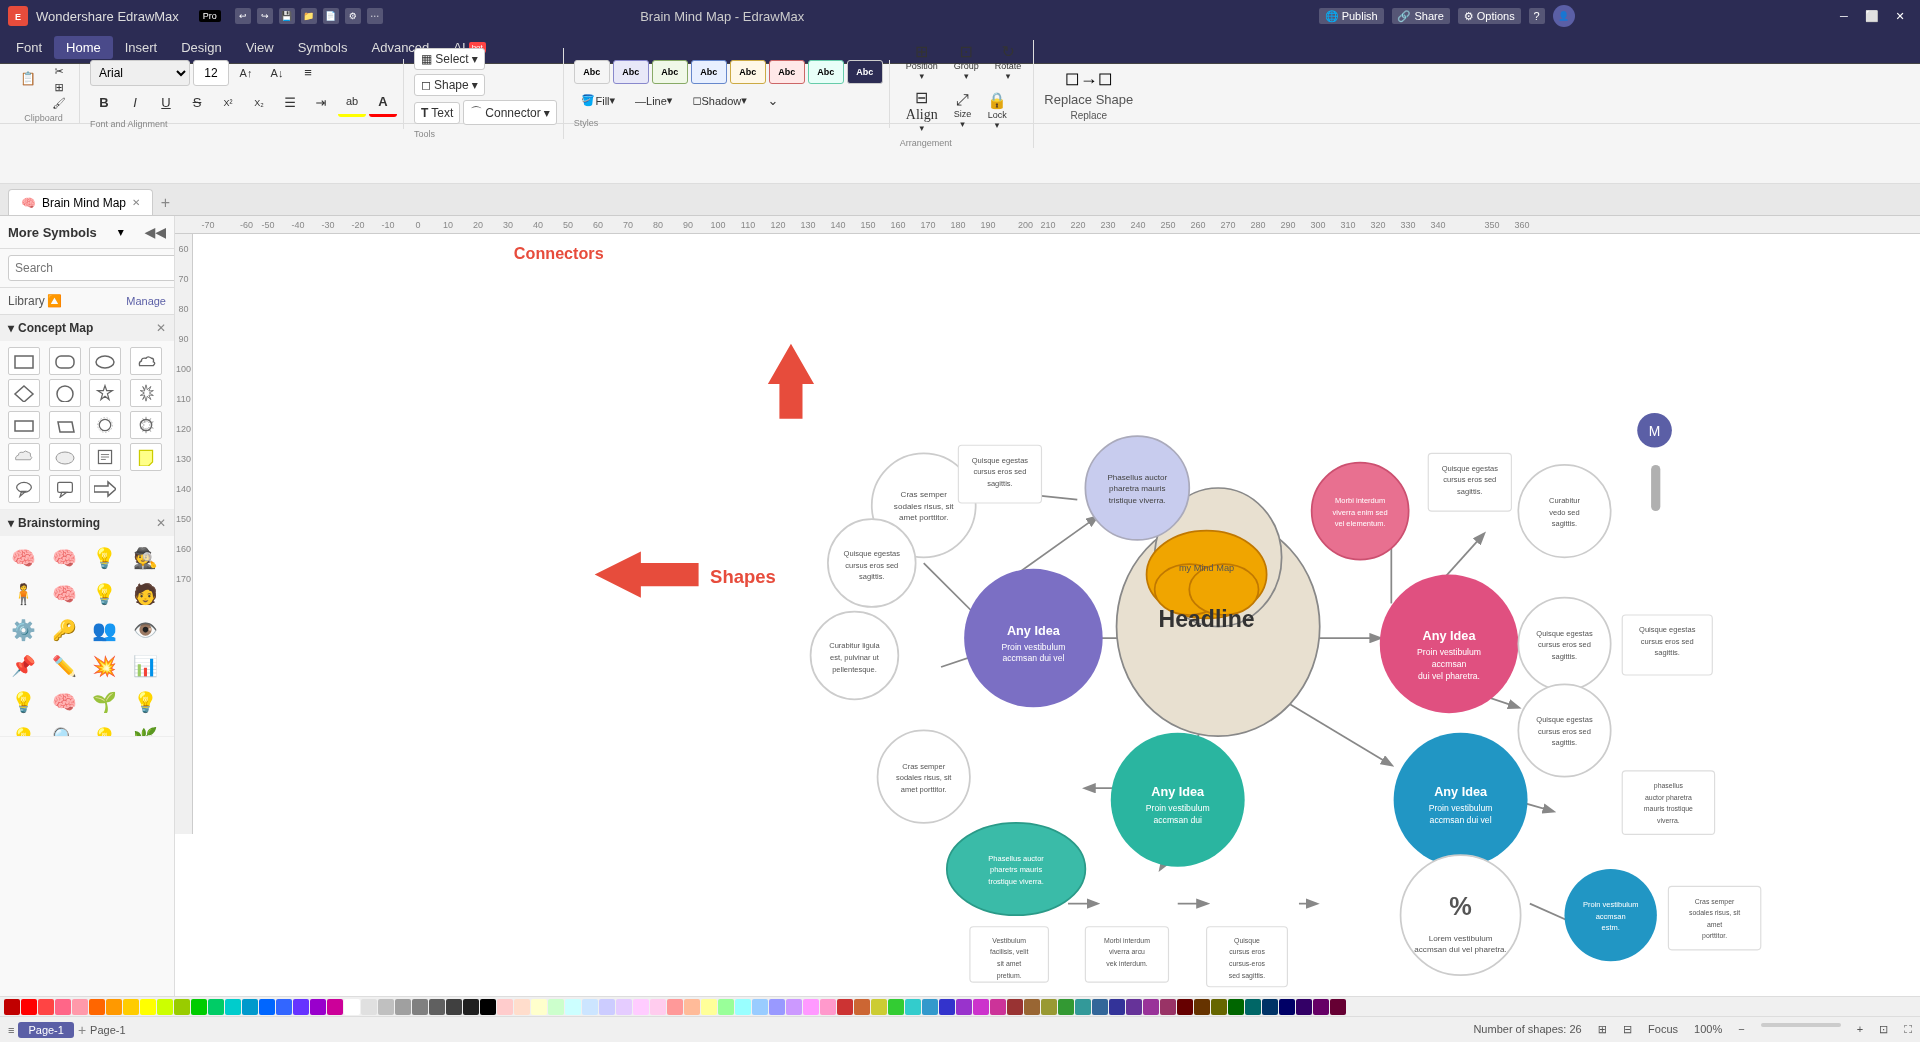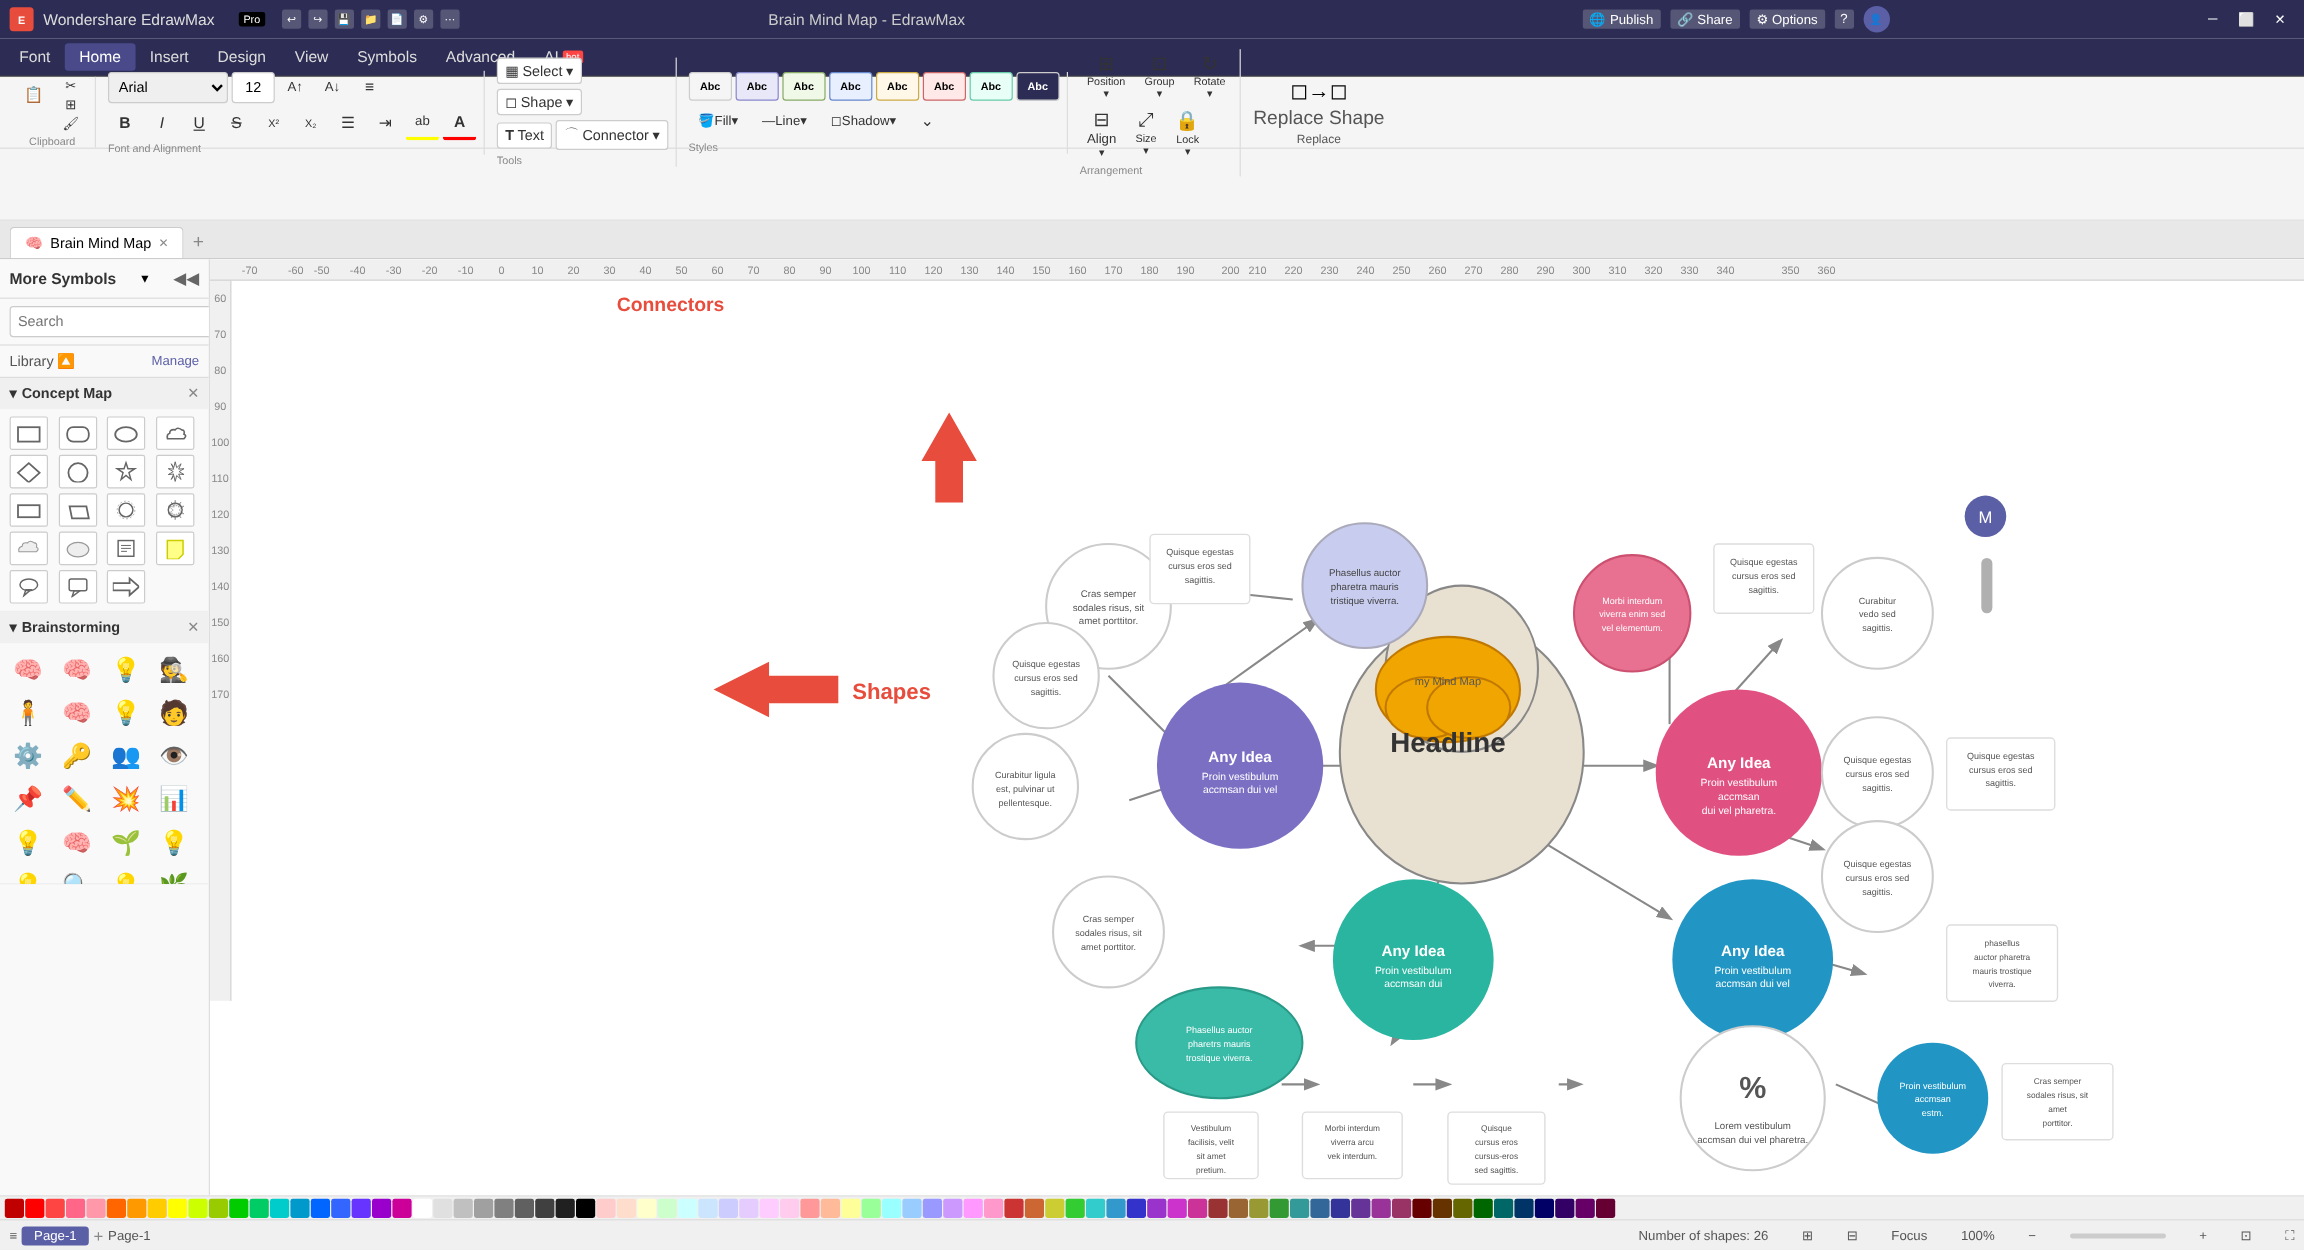--- a/index.html
+++ b/index.html
@@ -225,21 +225,21 @@
       display: flex;
       align-items: center;
       padding: 0 8px;
       font-size: 11px;
       color: #555;
       gap: 8px;
     }
     #statusbar .page-nav { display: flex; align-items: center; gap: 4px; }
     #statusbar .page-tab { padding: 2px 10px; background: #5b5fa6; color: white; border-radius: 3px; font-size: 11px; }
     #statusbar .add-page { font-size: 14px; cursor: pointer; color: #888; }
-    #statusbar .status-right { margin-left: auto; display: flex; align-items: center; gap: 28px; }
+    #statusbar .status-right { margin-left: auto; display: flex; align-items: flex-start; gap: 16px; }
 
     
     #colorpalette {
       height: 20px;
       background: #f0f0f0;
       border-top: 1px solid #ddd;
       display: flex;
       align-items: center;
       padding: 0 4px;
       gap: 1px;
@@ -437,40 +437,40 @@
         </div>
         <div class="arrange-btn">
           <span class="icon">↻</span>
           <span style="font-size:9px;">Rotate</span>
           <span style="font-size:9px;">▾</span>
         </div>
       </div>
       <div style="display:flex;gap:4px;">
         <div class="arrange-btn">
           <span class="icon">⊟</span>
-          <span style="font-size:11px;">Align</span>
+          <span style="font-size:14px;font-family:Liberation Serif, serif;">Align</span>
           <span style="font-size:9px;">▾</span>
         </div>
         <div class="arrange-btn">
           <span class="icon">⤢</span>
           <span style="font-size:9px;">Size</span>
           <span style="font-size:9px;">▾</span>
         </div>
         <div class="arrange-btn">
           <span class="icon">🔒</span>
           <span style="font-size:9px;">Lock</span>
           <span style="font-size:9px;">▾</span>
         </div>
       </div>
       <span class="toolbar-section-label">Arrangement</span>
     </div>
 
     <div class="toolbar-group" style="flex-direction:column;align-items:center;gap:3px;">
       <div style="font-size:18px;cursor:pointer;">◻→◻</div>
-      <span style="font-size:16px;color:#555;">Replace Shape</span>
+      <span style="font-size:13px;color:#555;">Replace Shape</span>
       <span style="font-size:10px;color:#555;">Replace</span>
     </div>
   </div>
 </div>
 
 <div id="tabbar">
   <div class="tab active">
     <span>🧠</span>
     <span>Brain Mind Map</span>
     <span class="tab-close">✕</span>

